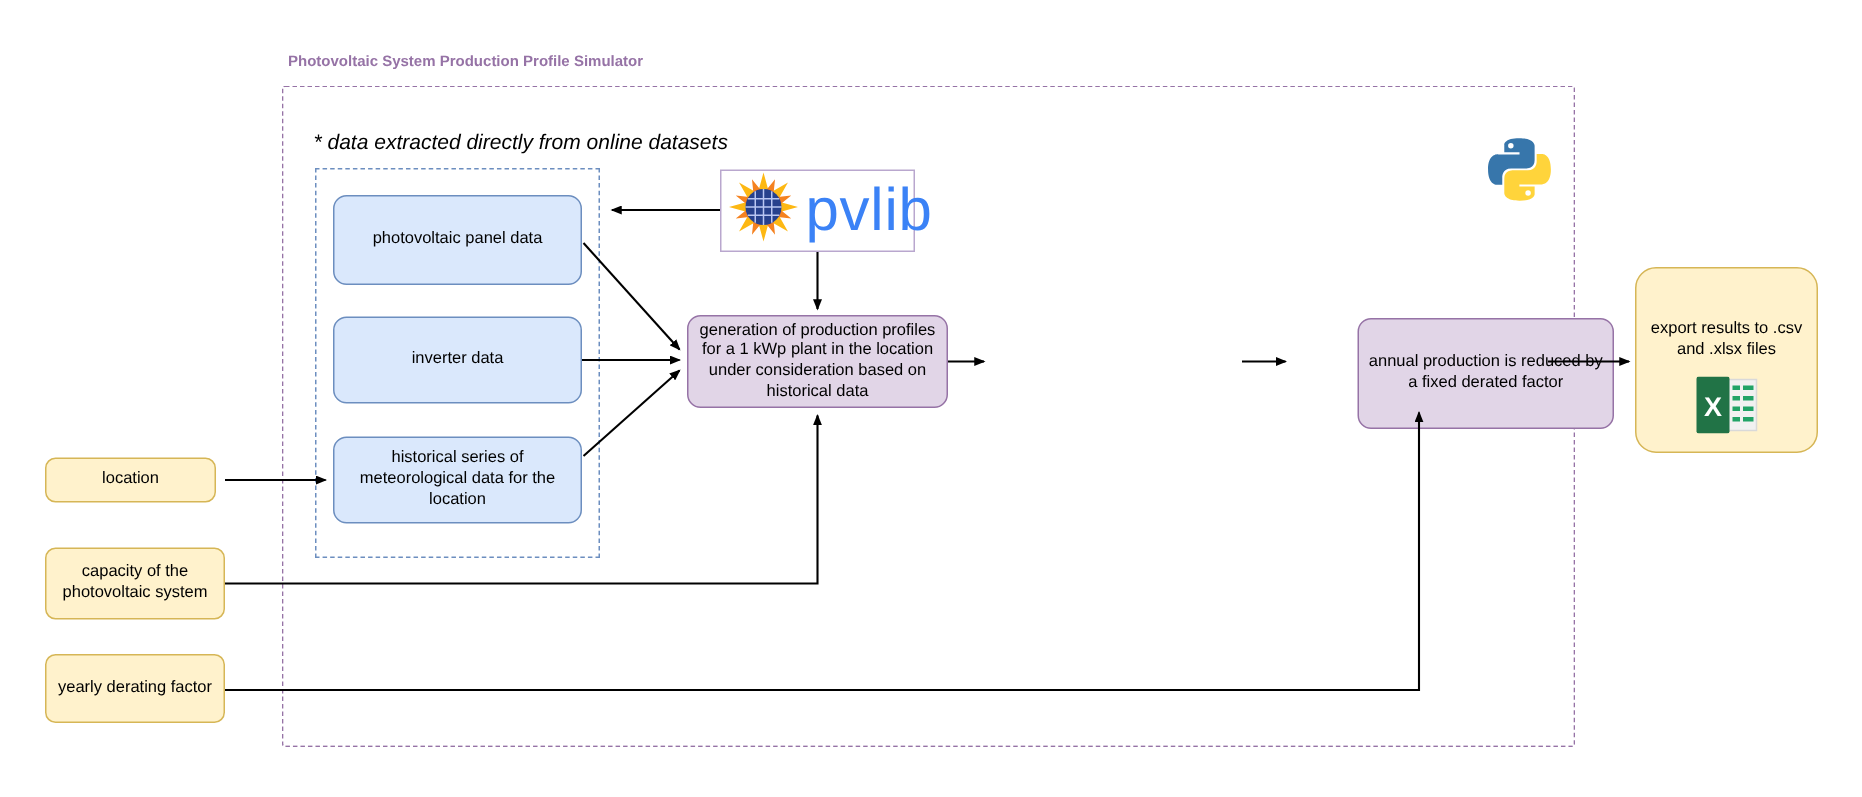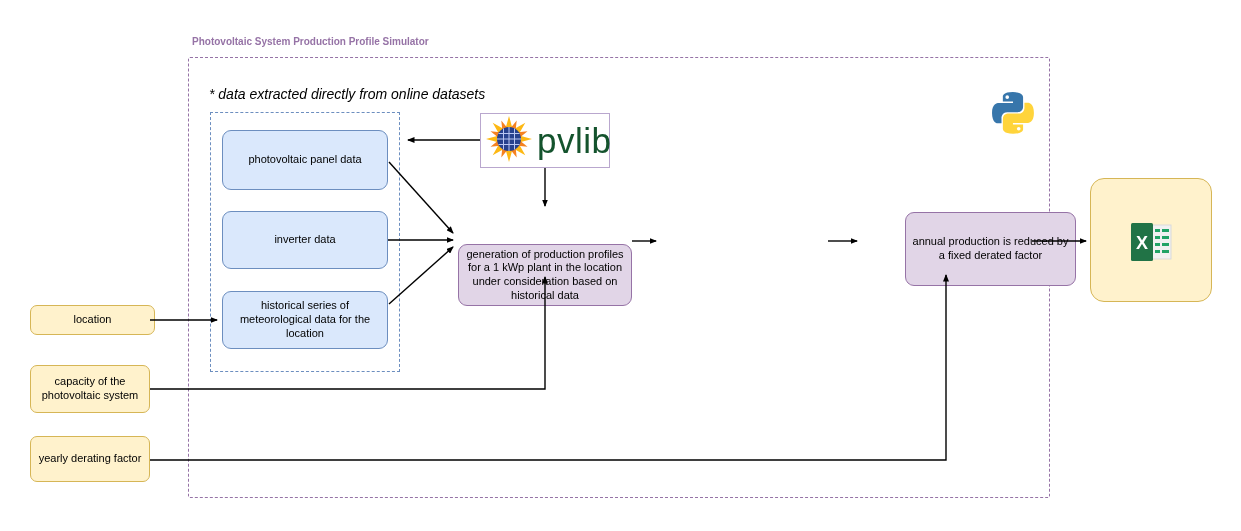--- a/index.html
+++ b/index.html
@@ -32,21 +32,21 @@
   .yellow{background:#FFF2CC;border:1px solid #D6B656;border-radius:7px;}
   .export-node{
     flex-direction:column;justify-content:flex-start;padding-top:34px;border-radius:14px;
   }
   .export-node .excel-wrap{margin-top:10px;}
   .pvlib-box{
     left:480px;top:113px;width:130px;height:55px;background:#fff;
     border:1px solid #B9A7CE;display:flex;align-items:center;padding:0 4px;
   }
   .pvlib-text{
-    font-size:35px;color:#14532d;margin-left:4px;letter-spacing:0.5px;
+    font-size:40px;color:#3b82f6;margin-left:4px;letter-spacing:0.5px;
   }
   .arrows{position:absolute;left:0;top:0;pointer-events:none;}
 </style>
 </head>
 <body>
 
 <div class="canvas">
 
   <div class="abs container-border"></div>
 
@@ -85,48 +85,49 @@
     <span class="pvlib-text">pvlib</span>
   </div>
 
   <div class="abs" style="left:992px;top:90px;width:42px;height:46px;">
     <svg width="42" height="46" viewBox="0 0 256 255">
       <path fill="#3776AB" d="M126.916.072c-64.832 0-60.784 28.115-60.784 28.115l.072 29.128h61.868v8.745H41.631S.145 61.355.145 126.77c0 65.417 36.21 63.097 36.21 63.097h21.61v-30.356s-1.165-36.21 35.632-36.21h61.362s34.475.557 34.475-33.319V33.97S194.67.072 126.916.072zM92.802 19.66a11.12 11.12 0 0 1 11.13 11.13 11.12 11.12 0 0 1-11.13 11.13 11.12 11.12 0 0 1-11.13-11.13 11.12 11.12 0 0 1 11.13-11.13z"></path>
       <path fill="#FFD43B" d="M128.757 254.126c64.832 0 60.784-28.115 60.784-28.115l-.072-29.127H127.6v-8.745h86.441s41.486 4.705 41.486-60.712c0-65.416-36.21-63.096-36.21-63.096h-21.61v30.355s1.165 36.21-35.632 36.21h-61.362s-34.475-.557-34.475 33.32v56.013s-5.235 33.897 62.519 33.897zm34.114-19.586a11.12 11.12 0 0 1-11.13-11.13 11.12 11.12 0 0 1 11.13-11.131 11.12 11.12 0 0 1 11.13 11.13 11.12 11.12 0 0 1-11.13 11.13z"></path>
     </svg>
   </div>
 
-  <div class="node purple" style="left:458px;top:210px;width:174px;height:62px;margin-top:34px;">
+  <div class="node purple" style="left:458px;top:210px;width:174px;height:62px;">
     <span>generation of production profiles for a 1 kWp plant in the location under consideration based on historical data</span>
   </div>
   <div class="node purple" style="left:861px;top:212px;width:171px;height:74px;margin-left:44px;">
     <span>annual production is reduced by a fixed derated factor</span>
   </div>
 
   <div class="node yellow export-node" style="left:1090px;top:178px;width:122px;height:124px;">
+    <span>export results to .csv and .xlsx files</span>
     <span class="excel-wrap">
       <svg width="44" height="38" viewBox="0 0 44 38">
         <rect x="18" y="2" width="24" height="34" fill="#F1F1F1" stroke="#D9D9D9" stroke-width="1"></rect>
         <g fill="#21A366">
           <rect x="26" y="6" width="5" height="3"></rect>
             <rect x="33" y="6" width="7" height="3"></rect>
           <rect x="26" y="13" width="5" height="3"></rect>
             <rect x="33" y="13" width="7" height="3"></rect>
           <rect x="26" y="20" width="5" height="3"></rect>
             <rect x="33" y="20" width="7" height="3"></rect>
           <rect x="26" y="27" width="5" height="3"></rect>
             <rect x="33" y="27" width="7" height="3"></rect>
         </g>
         <rect x="2" y="0" width="22" height="38" rx="1.5" fill="#217346"></rect>
         <text x="13" y="26" text-anchor="middle" font-family="Liberation Sans, sans-serif" font-size="18" font-weight="bold" fill="#ffffff">X</text>
       </svg>
     </span>
   </div>
 
-  <div class="node yellow" style="left:30px;top:305px;width:125px;height:30px;">
+  <div class="node yellow" style="left:30px;top:305px;width:114px;height:30px;">
     <span>location</span>
   </div>
   <div class="node yellow" style="left:30px;top:365px;width:120px;height:48px;justify-content:flex-end;">
     <span>capacity of the photovoltaic system</span>
   </div>
   <div class="node yellow" style="left:30px;top:436px;width:120px;height:46px;">
     <span>yearly derating factor</span>
   </div>
 
   <svg class="arrows" width="1241" height="531" viewBox="0 0 1241 531">

